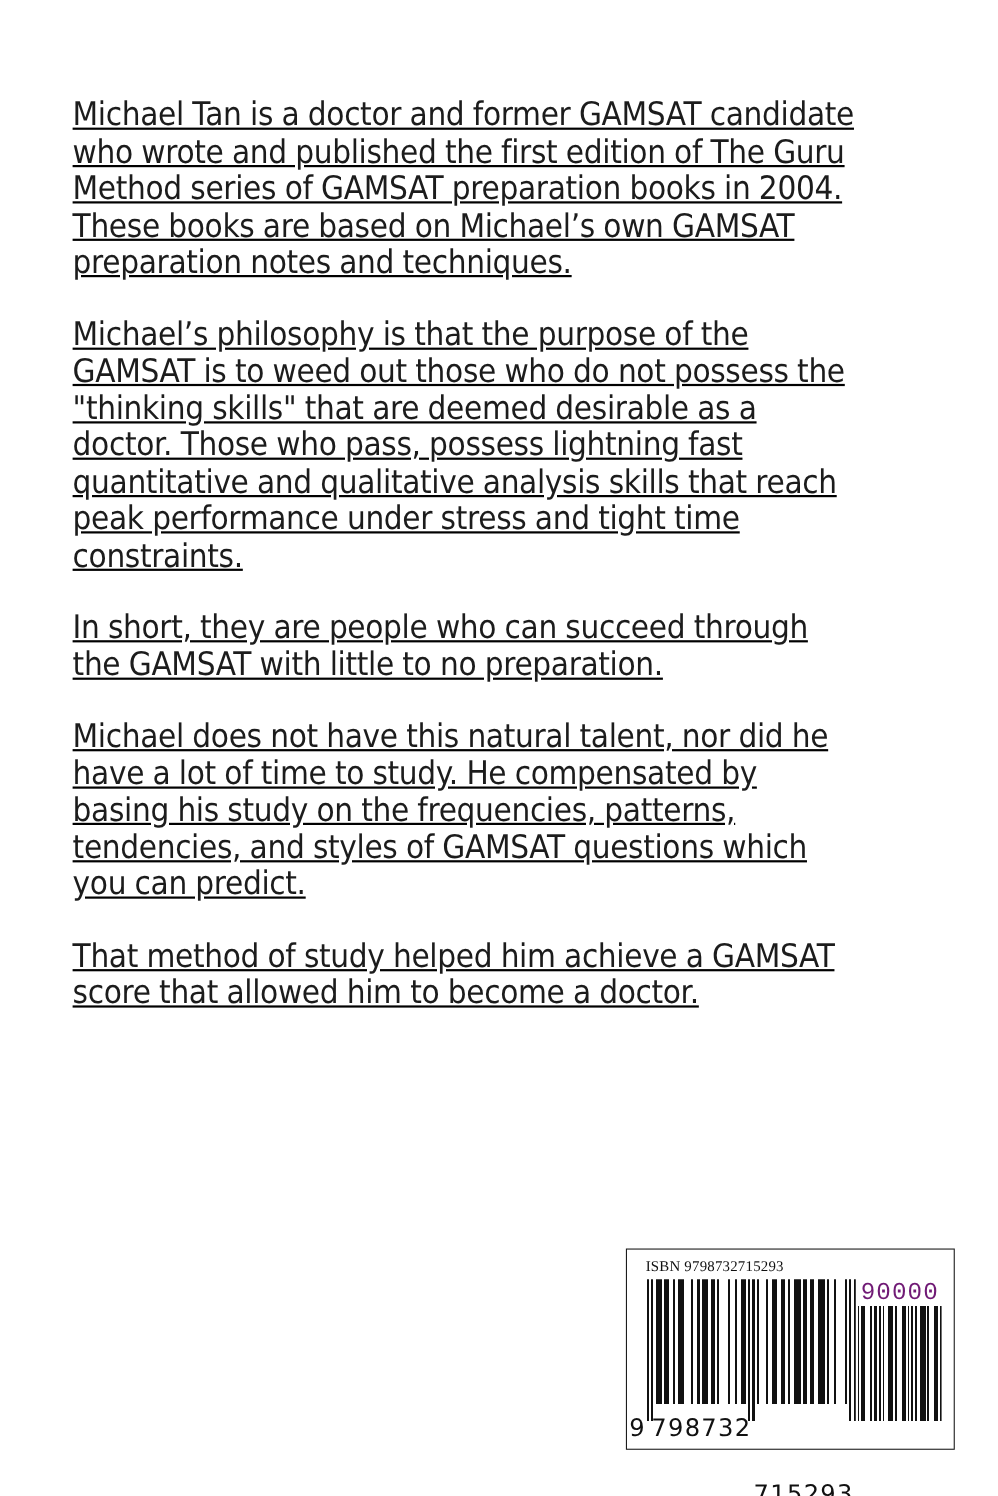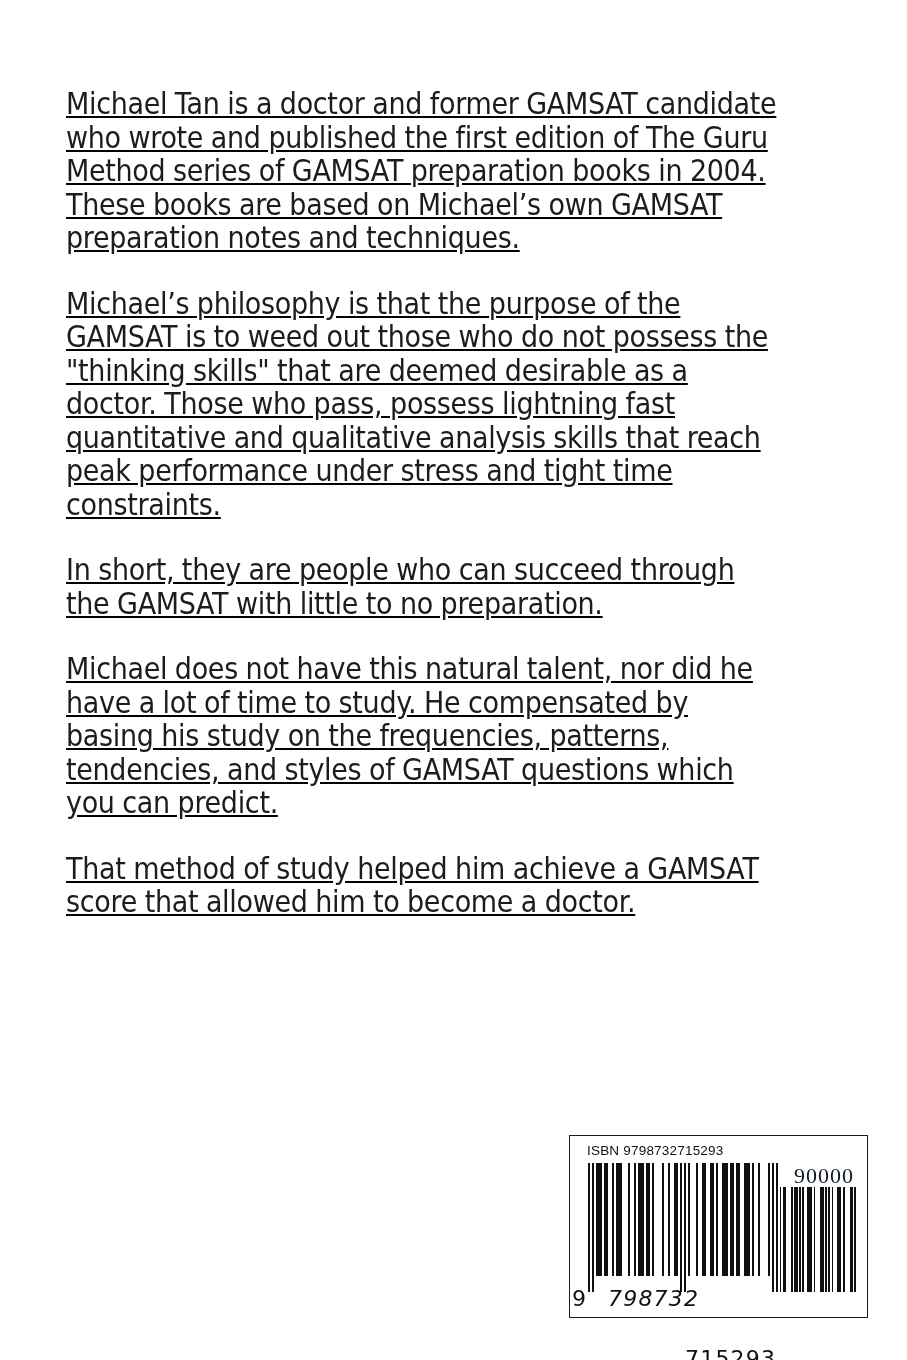--- a/index.html
+++ b/index.html
@@ -46,21 +46,21 @@
     width: 299px;
     height: 183px;
     box-sizing: border-box;
     border: 1.5px solid #1c1c1c;
     background: #ffffff;
   }
   #isbn-text {
     position: absolute;
     left: 17px;
     top: 7px;
-    font-family: Liberation Sans, sans-serif;
+    font-family: Liberation Serif, serif;
     font-size: 13.5px;
     letter-spacing: 0.2px;
     color: #111111;
     white-space: nowrap;
   }
   
   #ean-main {
     position: absolute;
     left: 18px;
     top: 27px;
@@ -73,34 +73,34 @@
     top: 150px;
     width: 210px;
     height: 26px;
     font-family: "DejaVu Sans", sans-serif;
     font-size: 22px;
     letter-spacing: 1.2px;
     color: #111111;
     white-space: nowrap;
   }
   #ean-main-digits .d-lead  { position:absolute; left: 0px;  top: 0px; }
-  #ean-main-digits .d-left  { position:absolute; left: 36px; top: 0px; font-style: italic; }
+  #ean-main-digits .d-left  { position:absolute; left: 20px; top: 0px; }
   #ean-main-digits .d-right { position:absolute; left: 113px;top: 16px; margin-top: 44px; }
 
   
   #ean-addon-value {
     position: absolute;
     left: 212px;
     top: 27px;
     width: 72px;
-    text-align: right;
-    font-family: Liberation Serif, serif;
+    text-align: center;
+    font-family: Liberation Mono, monospace;
     font-size: 22px;
     letter-spacing: 1px;
-    color: #0f172a;
+    color: #701a75;
   }
   #ean-addon {
     position: absolute;
     left: 208px;
     top: 51px;
     width: 78px;
     height: 105px;
   }
   .bars { display: block; }
 </style>

